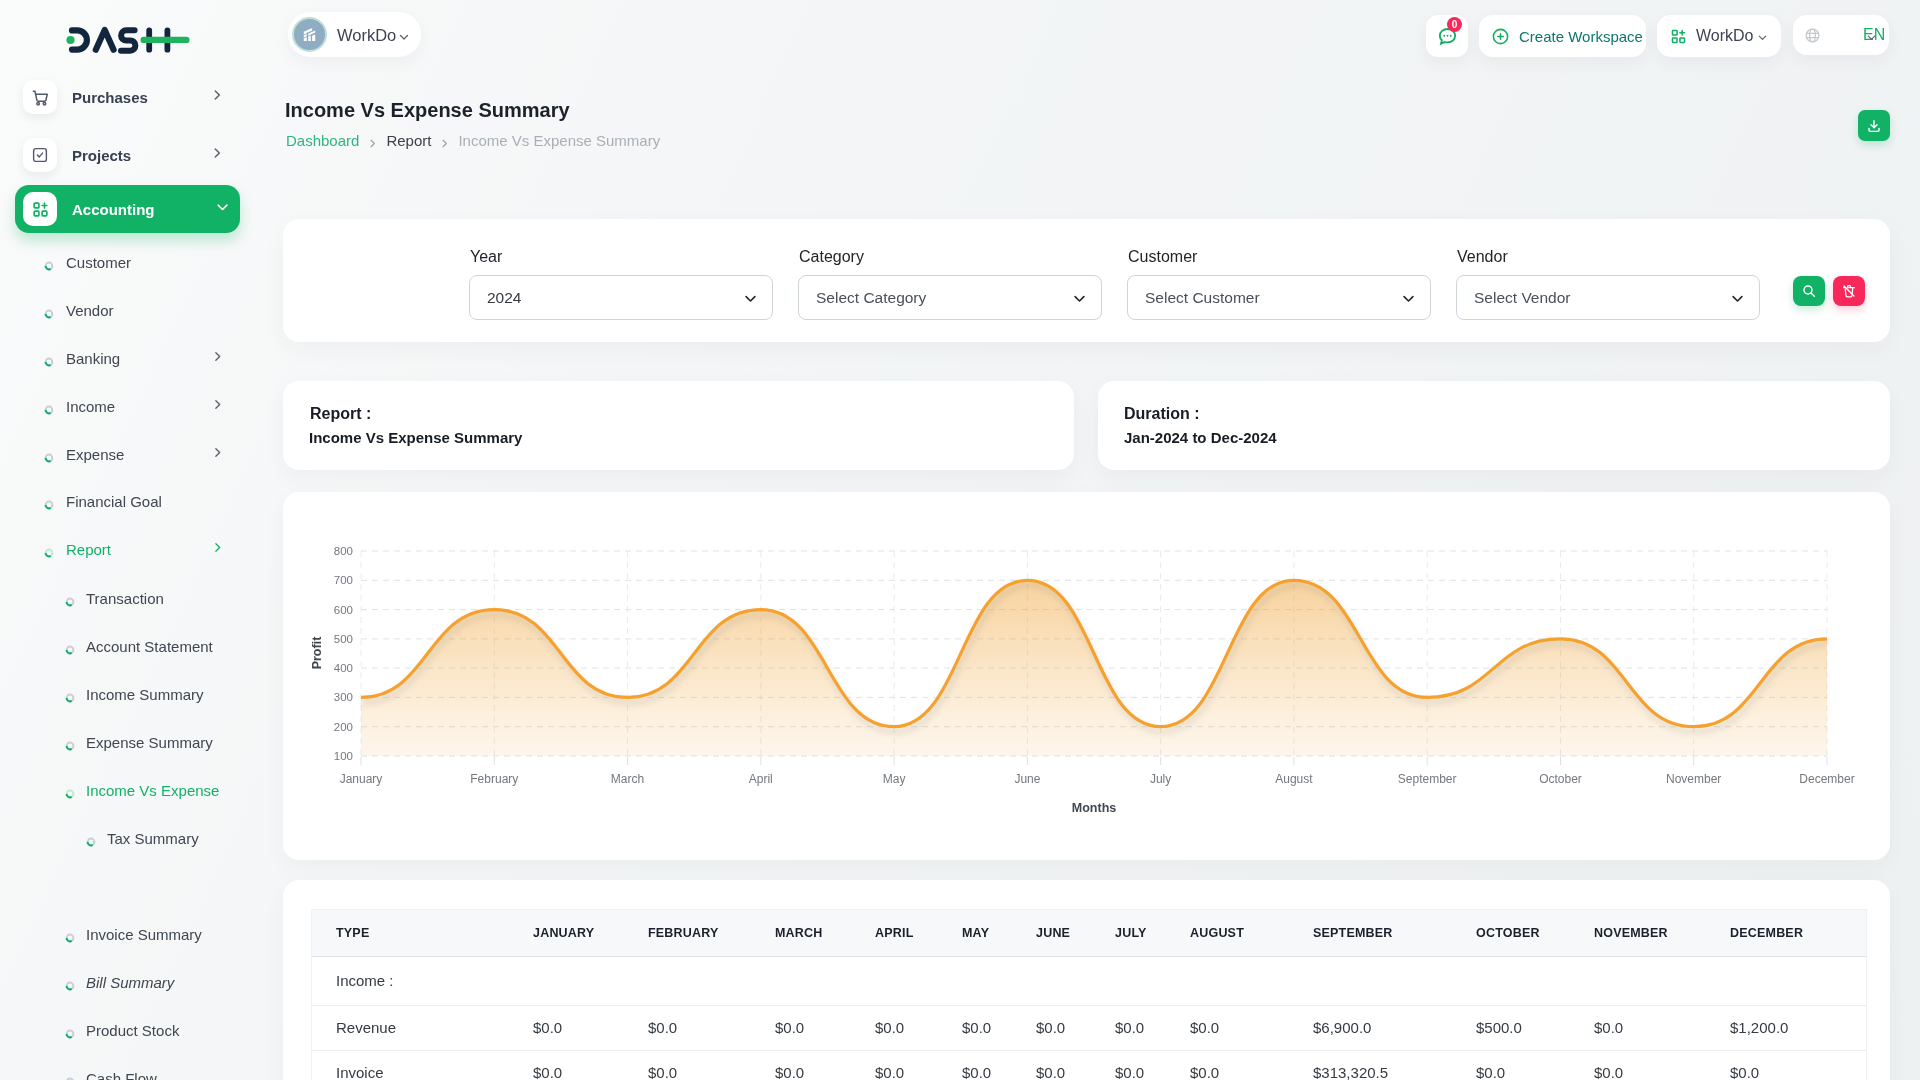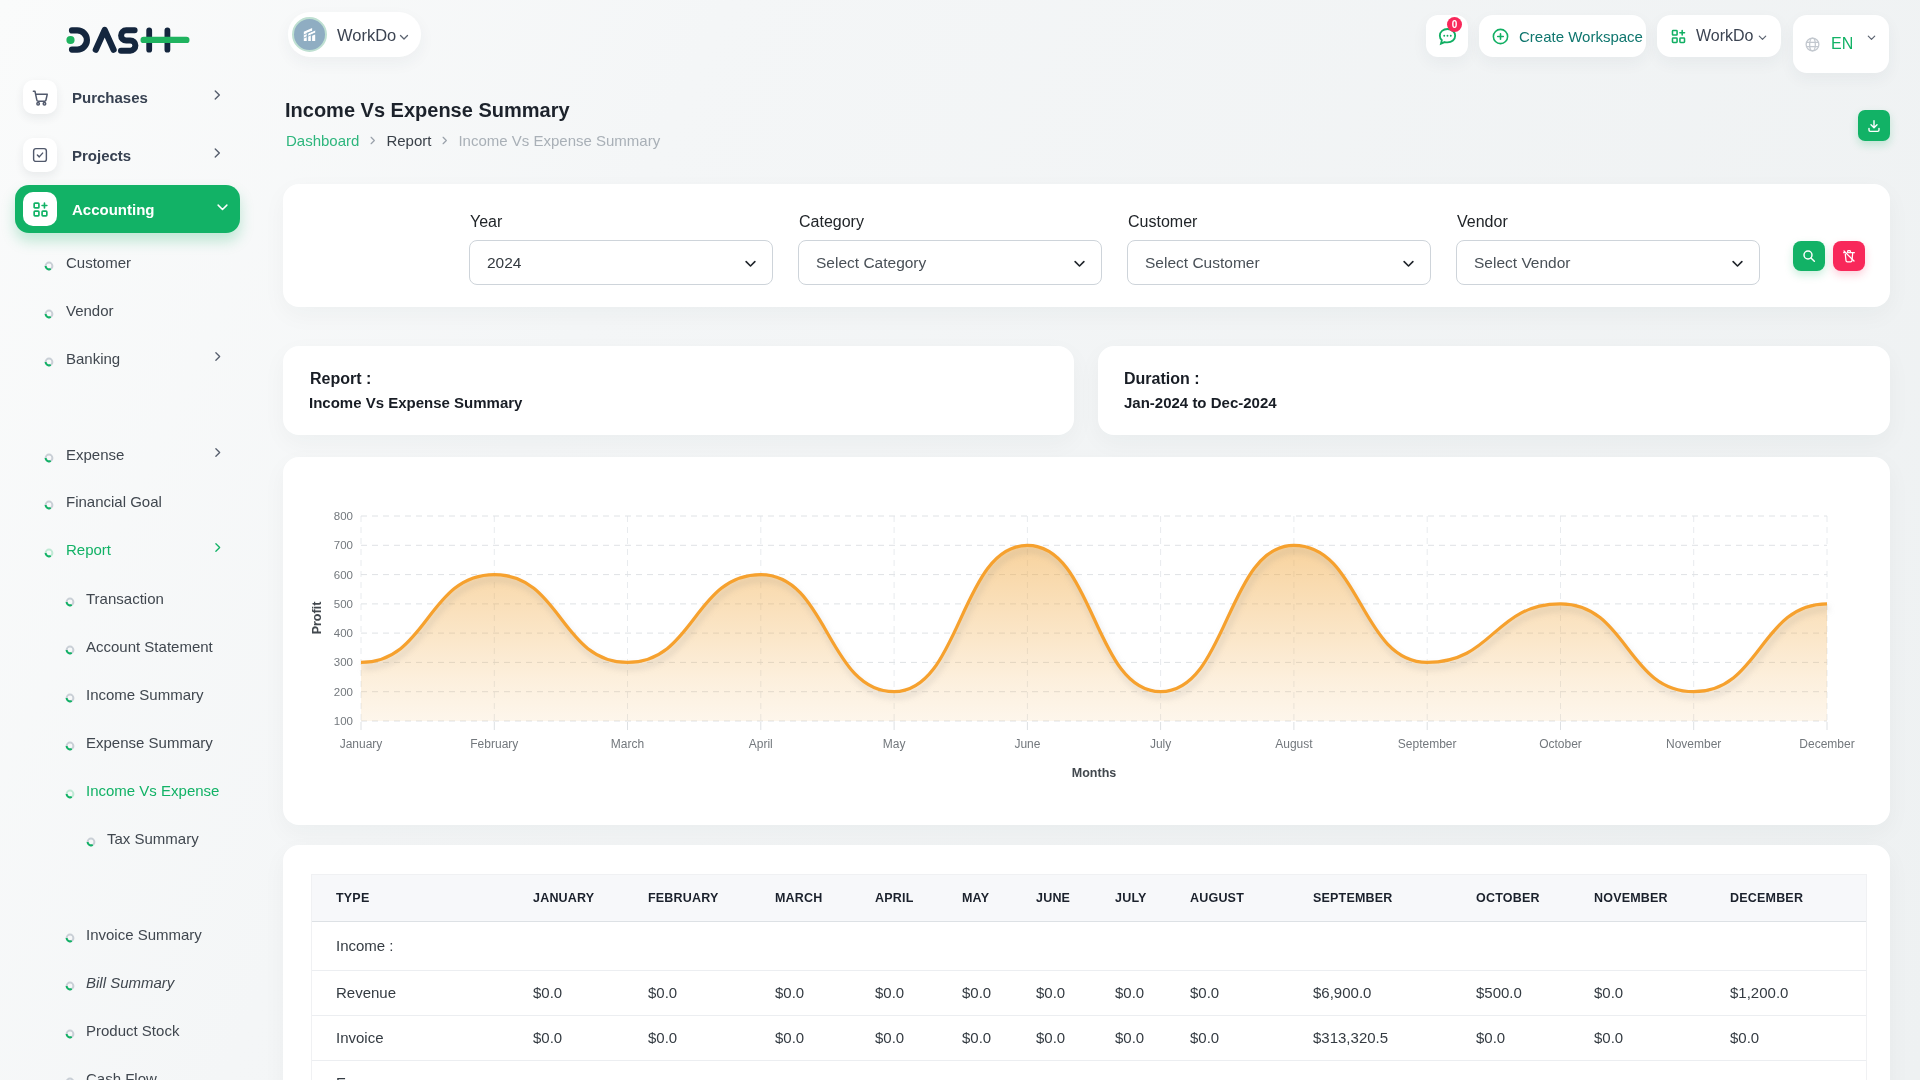--- a/index.html
+++ b/index.html
@@ -1,19 +1,19 @@
 <!DOCTYPE html>
 <html><head>
 <meta charset="utf-8">
 <style>
 *{margin:0;padding:0;box-sizing:border-box;}
 html,body{width:1920px;height:1080px;overflow:hidden;}
 body{font-family:"Liberation Sans",sans-serif;background:linear-gradient(115deg,#fafbfb 0%,#f4f6f7 30%,#eef1f2 100%);color:#1f2937;position:relative;}
 .abs{position:absolute;}
-.card{position:absolute;background:#fff;border-radius:16px;box-shadow:0 8px 24px rgba(35,46,60,.04);}
+.card{position:absolute;background:#fff;border-radius:16px;box-shadow:0 8px 24px rgba(35,46,60,.04);margin-top:35px;}
 
 .navitem{position:absolute;left:0;width:260px;height:34px;}
 .icbox{position:absolute;left:23px;top:0;width:34px;height:34px;background:#fff;border-radius:10px;box-shadow:0 4px 10px rgba(40,50,70,.08);display:flex;align-items:center;justify-content:center;}
 .ntext{position:absolute;left:72px;top:50%;transform:translateY(-50%);font-size:15px;font-weight:700;color:#374151;}
 .nchev{position:absolute;right:36px;top:50%;transform:translateY(-50%);}
 .subitem{position:absolute;font-size:15px;color:#40474f;}
 .subdot{position:absolute;top:50%;margin-top:-5px;width:10px;height:10px;}
 
 .pill{position:absolute;background:#fff;border-radius:14px;box-shadow:0 6px 16px rgba(40,50,70,.05);display:flex;align-items:center;white-space:nowrap;}
 
@@ -95,20 +95,30 @@
           <path d="M1.6,5 A3.4,3.4 0 0 0 6.7,7.9" stroke="#12b266" stroke-width="2"></path>
         </svg></span>
       <span class="subitem" style="left:66px;top:50%;transform:translateY(-50%);color:#40474f;">Vendor</span>
     </div>
   <div class="navitem" style="top:341px;">
       <span class="subdot" style="left:44px;"><svg width="10" height="10" viewBox="0 0 10 10" fill="none">
           <circle cx="5" cy="5" r="3.4" stroke="#c9cfd6" stroke-width="2"></circle>
           <path d="M1.6,5 A3.4,3.4 0 0 0 6.7,7.9" stroke="#12b266" stroke-width="2"></path>
         </svg></span>
       <span class="subitem" style="left:66px;top:50%;transform:translateY(-50%);color:#40474f;">Banking</span>
+      <span class="nchev"><svg width="13" height="13" viewBox="0 0 24 24" fill="none" stroke="#565e6d" stroke-width="2.4" stroke-linecap="round" stroke-linejoin="round">
+          <path d="M9 5l7 7-7 7"></path>
+        </svg></span>
+    </div>
+  <div class="navitem" style="top:389px;">
+      <span class="subdot" style="left:44px;"><svg width="10" height="10" viewBox="0 0 10 10" fill="none">
+          <circle cx="5" cy="5" r="3.4" stroke="#c9cfd6" stroke-width="2"></circle>
+          <path d="M1.6,5 A3.4,3.4 0 0 0 6.7,7.9" stroke="#12b266" stroke-width="2"></path>
+        </svg></span>
+      <span class="subitem" style="left:66px;top:50%;transform:translateY(-50%);color:#40474f;">Income</span>
       <span class="nchev"><svg width="13" height="13" viewBox="0 0 24 24" fill="none" stroke="#565e6d" stroke-width="2.4" stroke-linecap="round" stroke-linejoin="round">
           <path d="M9 5l7 7-7 7"></path>
         </svg></span>
     </div>
   <div class="navitem" style="top:437px;">
       <span class="subdot" style="left:44px;"><svg width="10" height="10" viewBox="0 0 10 10" fill="none">
           <circle cx="5" cy="5" r="3.4" stroke="#c9cfd6" stroke-width="2"></circle>
           <path d="M1.6,5 A3.4,3.4 0 0 0 6.7,7.9" stroke="#12b266" stroke-width="2"></path>
         </svg></span>
       <span class="subitem" style="left:66px;top:50%;transform:translateY(-50%);color:#40474f;">Expense</span>
@@ -243,34 +253,34 @@
       <rect x="3.5" y="3.5" width="6.5" height="6.5" rx="1"></rect>
       <rect x="3.5" y="14" width="6.5" height="6.5" rx="1"></rect>
       <rect x="14" y="14" width="6.5" height="6.5" rx="1"></rect>
       <path d="M17.2 3.5v6.5M14 6.7h6.5"></path>
     </svg>
   <span style="margin-left:9px;font-size:16px;font-weight:500;color:#3c4452;">WorkDo</span>
   <svg style="position:absolute;right:13px;top:17px;" width="11" height="11" viewBox="0 0 24 24" fill="none" stroke="#5b6370" stroke-width="2.6" stroke-linecap="round" stroke-linejoin="round">
       <path d="M5 9l7 7 7-7"></path>
     </svg>
 </div>
-<div class="pill" style="left:1793px;top:15px;width:96px;height:58px;">
+<div class="pill" style="left:1793px;top:15px;width:96px;height:40px;gap:32px;">
   <svg style="margin-left:11px;" width="17" height="17" viewBox="0 0 24 24" fill="none" stroke="#c3c8cf" stroke-width="1.8">
       <circle cx="12" cy="12" r="9"></circle>
       <ellipse cx="12" cy="12" rx="4" ry="9"></ellipse>
       <path d="M3.6 9h16.8M3.6 15h16.8"></path>
     </svg>
   <span style="margin-left:10px;font-size:16px;font-weight:500;color:#12b266;">EN</span>
   <svg style="position:absolute;right:12px;top:17px;" width="11" height="11" viewBox="0 0 24 24" fill="none" stroke="#5b6370" stroke-width="2.6" stroke-linecap="round" stroke-linejoin="round">
       <path d="M5 9l7 7 7-7"></path>
     </svg>
 </div>
 
 <div class="abs" style="left:285px;top:100px;font-size:20px;line-height:20px;font-weight:700;color:#1c222b;">Income Vs Expense Summary</div>
-<div class="abs" style="left:286px;top:132px;font-size:15px;display:flex;align-items:center;gap:8px;">
+<div class="abs" style="left:286px;top:132px;font-size:15px;display:flex;align-items:flex-end;gap:8px;">
   <span style="color:#2eb67d;">Dashboard</span>
   <svg width="11" height="11" viewBox="0 0 24 24" fill="none" stroke="#9aa1aa" stroke-width="2.6" stroke-linecap="round" stroke-linejoin="round">
       <path d="M9 5l7 7-7 7"></path>
     </svg>
   <span style="color:#3a4149;">Report</span>
   <svg width="11" height="11" viewBox="0 0 24 24" fill="none" stroke="#9aa1aa" stroke-width="2.6" stroke-linecap="round" stroke-linejoin="round">
       <path d="M9 5l7 7-7 7"></path>
     </svg>
   <span style="color:#a9b0b7;">Income Vs Expense Summary</span>
 </div>

